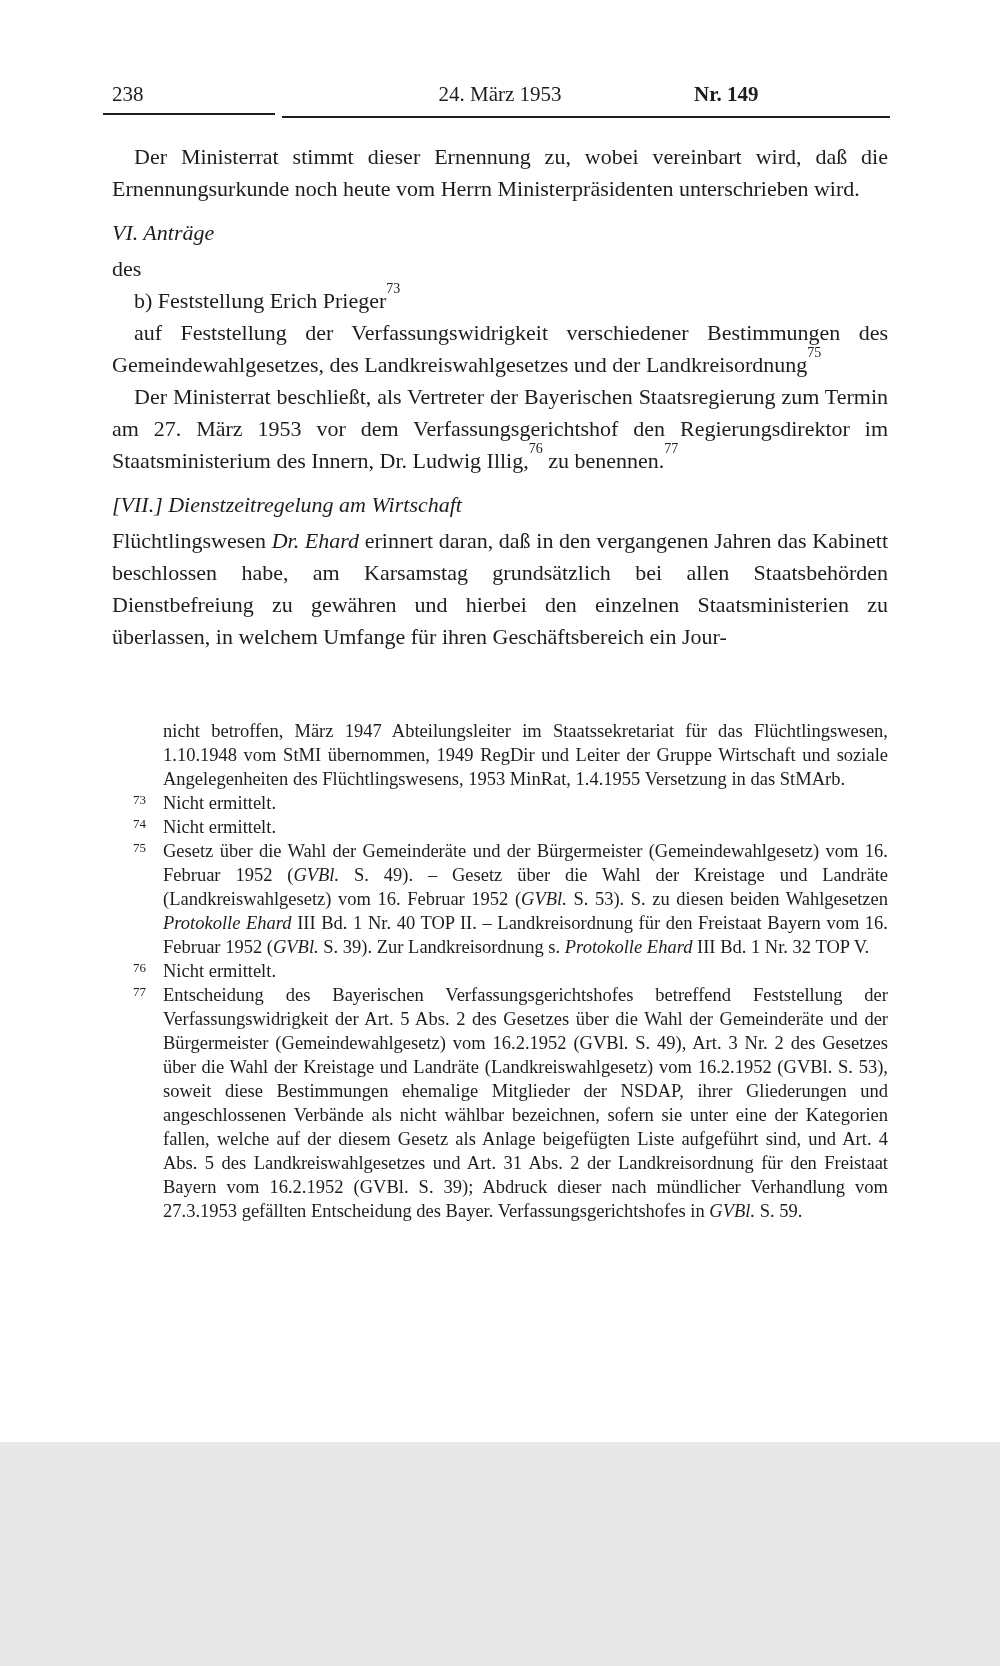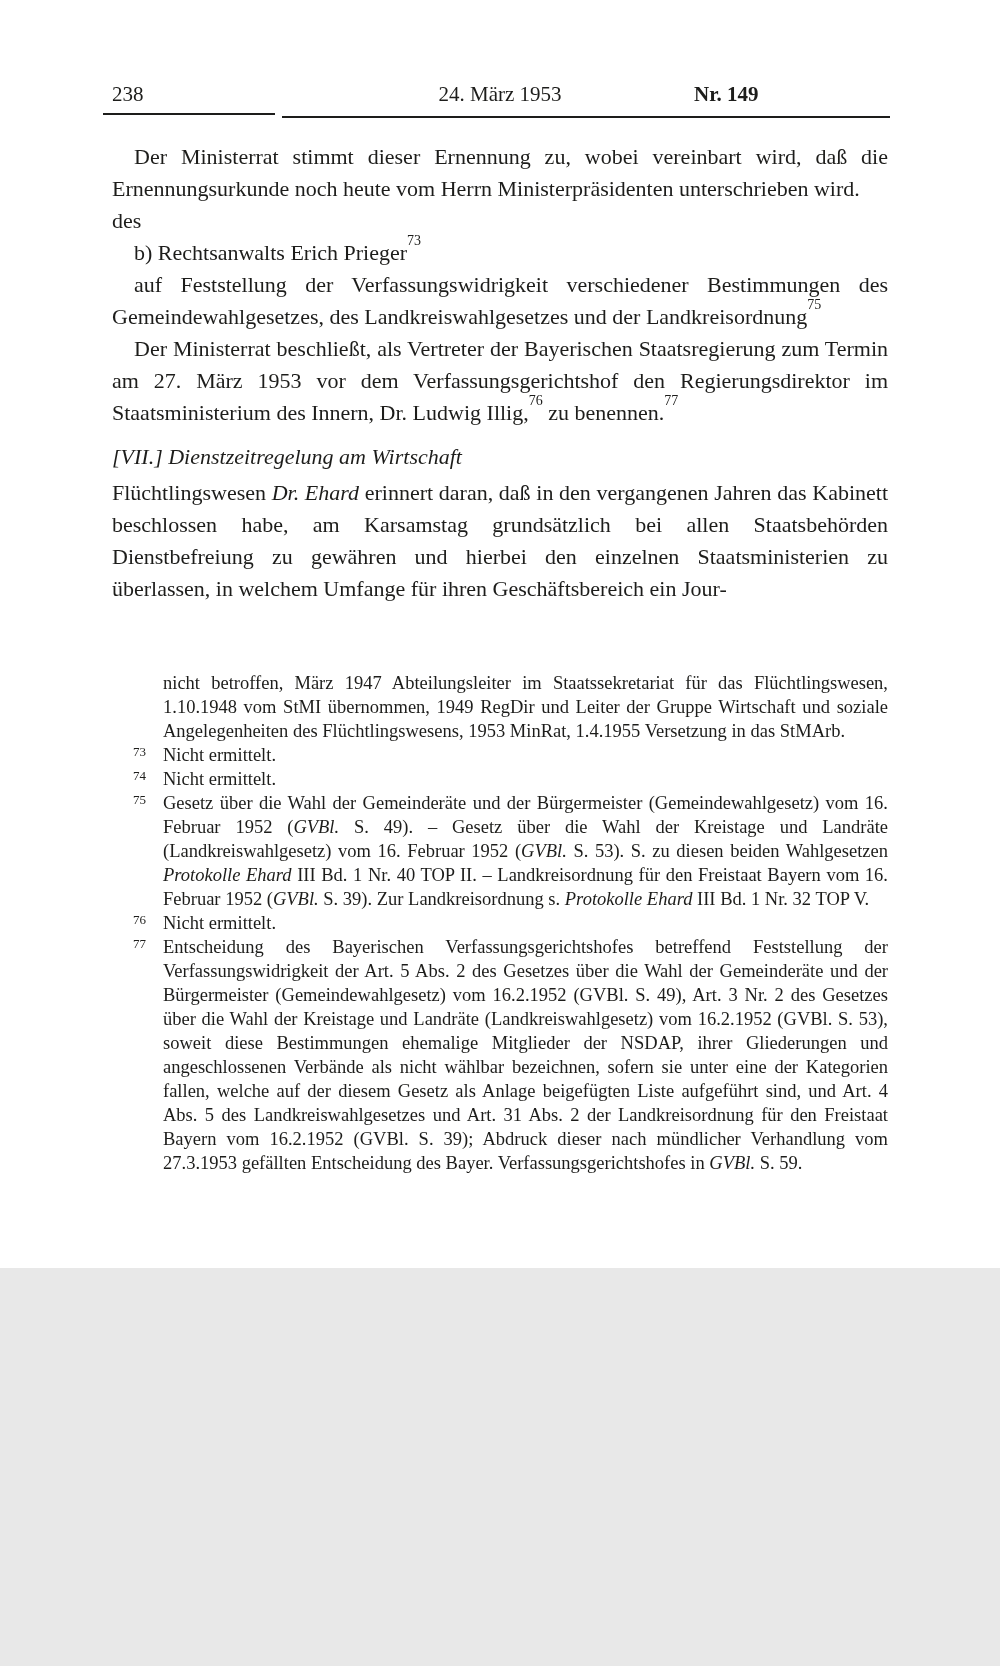--- a/index.html
+++ b/index.html
@@ -1,17 +1,17 @@
 <!DOCTYPE html>
 <html lang="de"><head>
 <meta charset="utf-8">
 <style>
   html,body{margin:0;padding:0;background:#e8e8e8;}
   .page{
-    width:1000px;height:1268px;background:#ffffff;color:#1d1d1b;
+    width:1000px;height:1442px;background:#ffffff;color:#1d1d1b;
     position:relative;overflow:hidden;margin:0 auto;
     font-family:"Liberation Serif","DejaVu Serif",serif;
   }
   .content{margin:0 112px;}
   
   .header{display:flex;align-items:baseline;padding-top:82px;font-size:21px;line-height:24px;}
   .header .h-left{flex:1;text-align:left;}
   .header .h-center{flex:2;text-align:center;}
   .header .h-right{flex:1;text-align:left;font-weight:bold;}
   .rule{position:relative;height:6px;margin-top:7px;}
@@ -43,22 +43,23 @@
       <span class="h-right">Nr. 149</span>
     </div>
 
     <div class="rule">
       <div class="seg1"></div>
       <div class="seg2"></div>
     </div>
 
     <div class="doc-body" id="doc-body">
         <div class="para"><span>Der Ministerrat stimmt dieser Ernennung zu, wobei vereinbart wird, daß die Ernennungsurkunde noch heute vom Herrn Ministerpräsidenten unterschrieben wird.</span></div>
+        <div class="heading"><em>VI. Anträge</em></div>
         <div class="plain"><span>des</span></div>
-        <div class="list-item"><span>b) Rechtsanwalts Erich Prieger</span><sup>73</sup></div>
+        <div class="list-item"><span>b) Feststellung Erich Prieger</span><sup>73</sup></div>
         <div class="para"><span>auf Feststellung der Verfassungswidrigkeit verschiedener Bestimmungen des Gemeindewahlgesetzes, des Landkreiswahlgesetzes und der Landkreisordnung</span><sup>75</sup></div>
         <div class="para"><span>Der Ministerrat beschließt, als Vertreter der Bayerischen Staatsregierung zum Termin am 27. März 1953 vor dem Verfassungsgerichtshof den Regierungsdirektor im Staatsministerium des Innern, Dr. Ludwig Illig,</span><sup>76</sup><span> zu benennen.</span><sup>77</sup></div>
         <div class="heading"><em>[VII.] Dienstzeitregelung am Wirtschaft</em></div>
         <div class="para noindent"><span>Flüchtlingswesen </span><em>Dr. Ehard</em><span> erinnert daran, daß in den vergangenen Jahren das Kabinett beschlossen habe, am Karsamstag grundsätzlich bei allen Staatsbehörden Dienstbefreiung zu gewähren und hierbei den einzelnen Staatsministerien zu überlassen, in welchem Umfange für ihren Geschäftsbereich ein Jour-</span></div>
       </div>
 
     <div class="footnotes" id="footnotes">
         <div class="footnote"><span class="fn-num"></span><span class="fn-text"><span>nicht betroffen, März 1947 Abteilungsleiter im Staatssekretariat für das Flüchtlingswesen, 1.10.1948 vom StMI übernommen, 1949 RegDir und Leiter der Gruppe Wirtschaft und soziale Angelegenheiten des Flüchtlingswesens, 1953 MinRat, 1.4.1955 Versetzung in das StMArb.</span></span></div>
         <div class="footnote"><span class="fn-num">73</span><span class="fn-text"><span>Nicht ermittelt.</span></span></div>
         <div class="footnote"><span class="fn-num">74</span><span class="fn-text"><span>Nicht ermittelt.</span></span></div>

